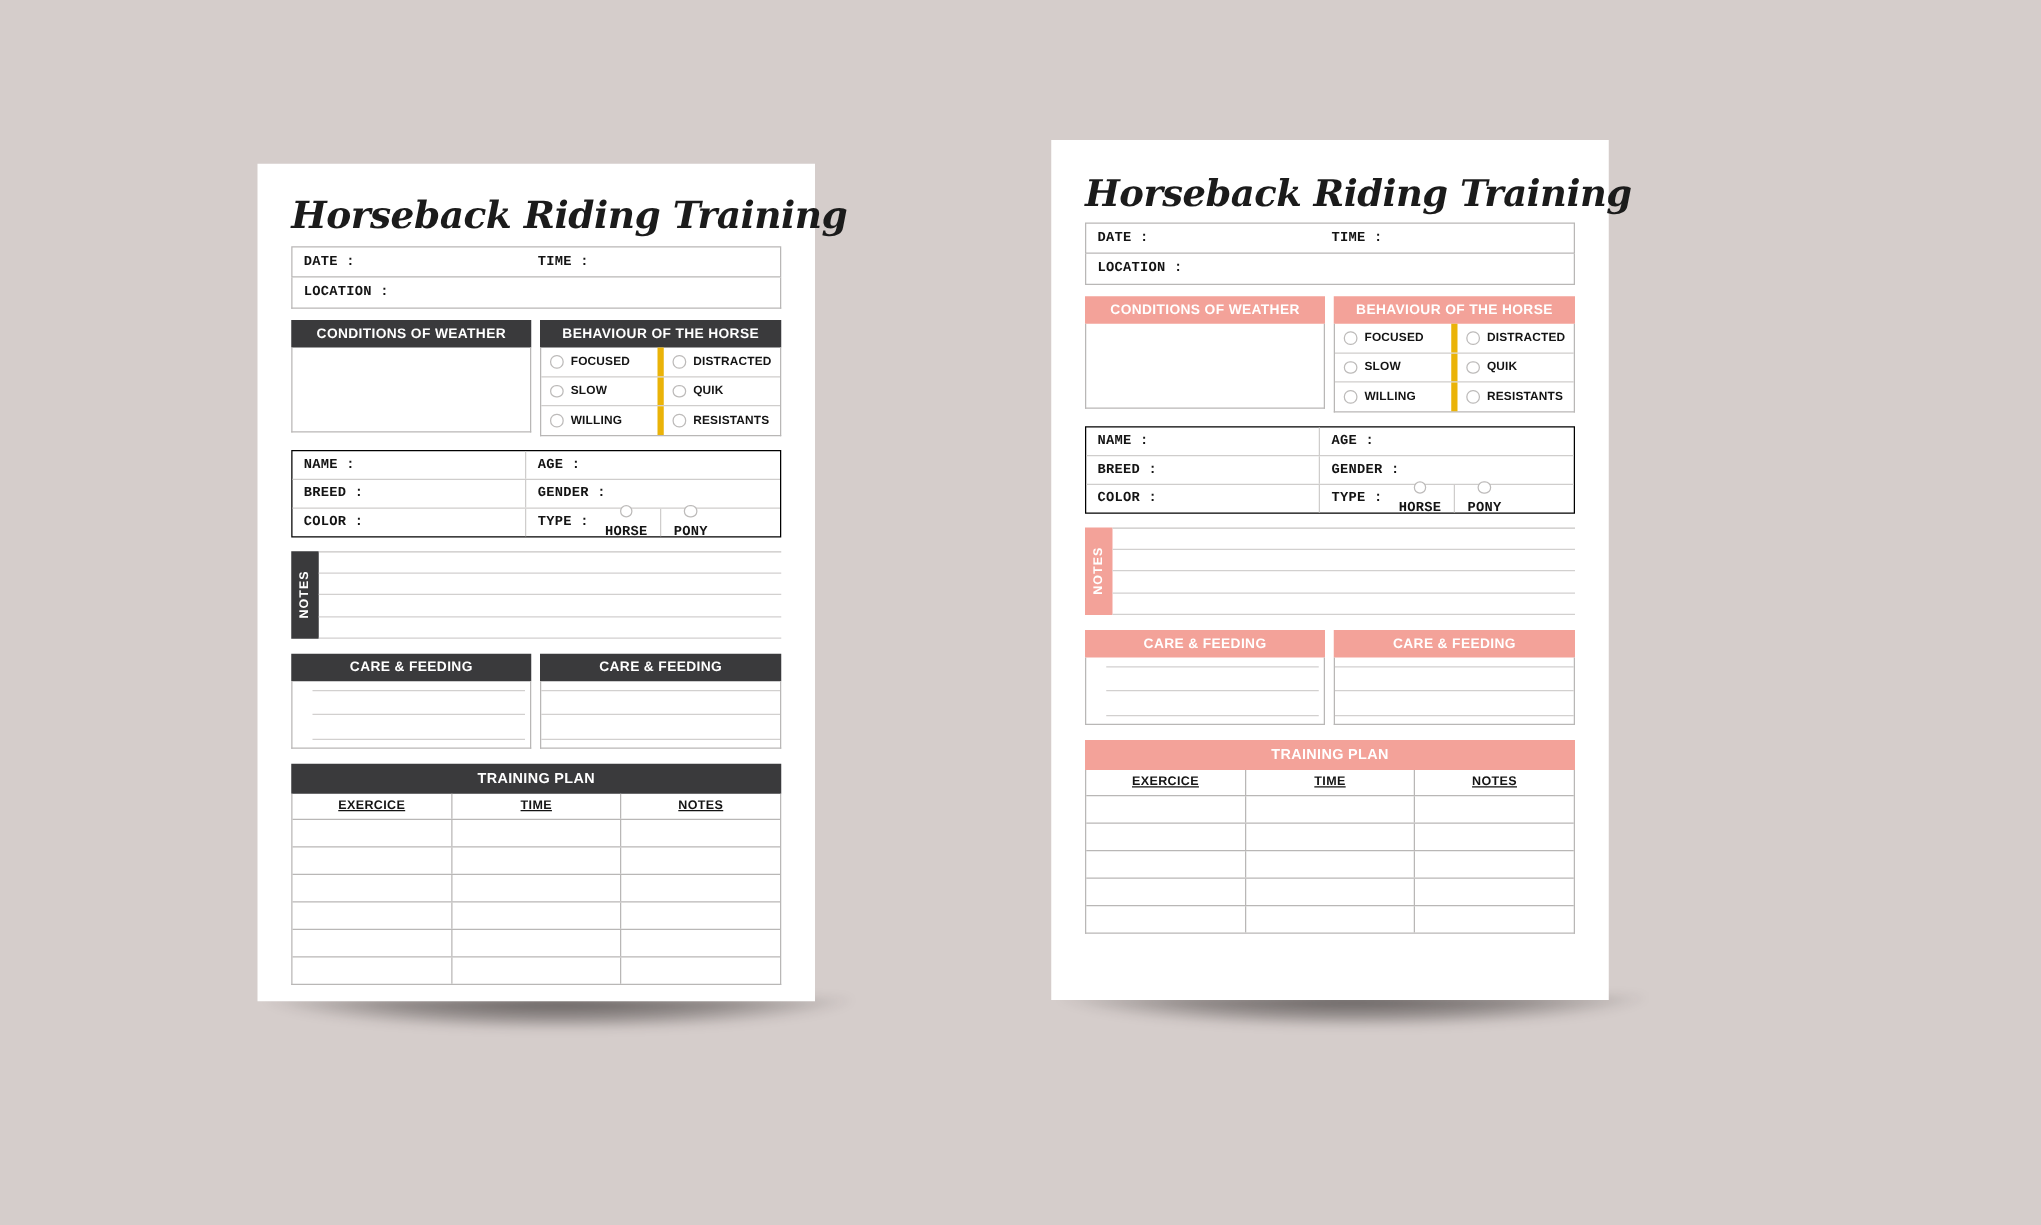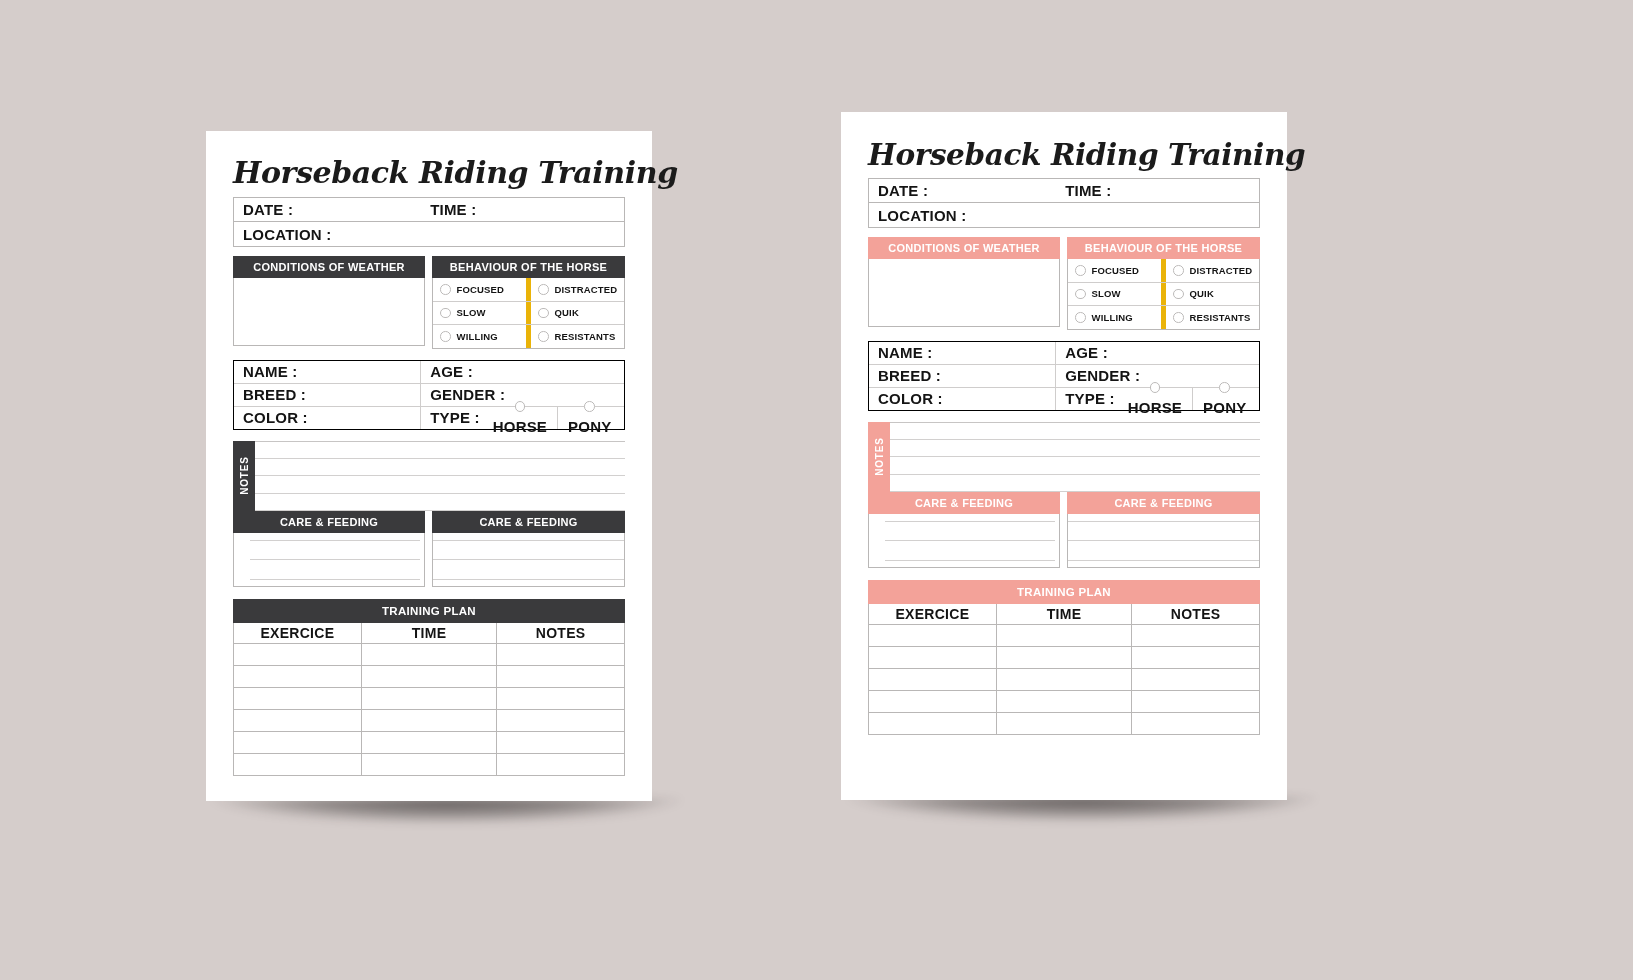--- a/index.html
+++ b/index.html
@@ -38,22 +38,23 @@
     font-size:30px;
     text-align:center;
     color:#1b1b1b;
     letter-spacing:-0.4px;
     padding-top:24px;
     padding-bottom:7px;
     white-space:nowrap;
   }
   .pink-ver .doc-title{font-size:29.5px;padding-top:25px;padding-bottom:6px;}
   .lbl{
-    font-weight:700;font-size:15px;color:#141414;letter-spacing:.2px;
+    font-weight:700;font-size:11px;color:#141414;letter-spacing:.2px;
     text-transform:uppercase;
+    font-family:Liberation Mono, monospace;
   }
 
   
   .dt-row{display:flex;height:25px;align-items:center;border:1px solid #b9b7b6;box-sizing:border-box;}
   .dt-row + .dt-row{border-top:none;}
   .dt-cell{padding-left:9px;box-sizing:border-box;display:flex;align-items:center;height:100%;}
   .dt-cell.c1{width:48%;}
   .dt-cell.c2{flex:1;}
 
   
@@ -99,21 +100,21 @@
   }
   .pink-ver .notes-tab{background:#f3a299;}
   .notes-tab span{
     transform:rotate(-90deg);font-weight:700;font-size:10px;letter-spacing:.8px;white-space:nowrap;
   }
   .notes-lines{flex:1;display:flex;flex-direction:column;justify-content:space-between;}
   .nline{height:1px;background:#d2d0cf;}
   .nline.first{background:#c7c5c4;}
 
   
-  .care-wrap{display:flex;gap:7px;align-items:flex-end;}
+  .care-wrap{display:flex;gap:7px;margin-top:12px;align-items:flex-end;}
   .care{box-sizing:border-box;}
   .care.left{width:49%;}
   .care.right{flex:1;}
   .care-head{
     background:#3a3a3c;color:#fff;font-weight:700;font-size:11px;text-align:center;
     padding:5px 0;letter-spacing:.3px;text-transform:uppercase;
   }
   .pink-ver .care-head{background:#f3a299;}
   .care-body{
     border:1px solid #b9b7b6;border-top:none;box-sizing:border-box;height:54px;
@@ -129,21 +130,21 @@
     background:#3a3a3c;color:#fff;font-weight:700;font-size:11.5px;text-align:center;
     padding:6px 0;letter-spacing:.3px;text-transform:uppercase;
   }
   .pink-ver .plan-head{background:#f3a299;}
   .plan-table{border:1px solid #b9b7b6;border-top:none;box-sizing:border-box;}
   .plan-row{display:flex;height:21px;}
   .plan-row + .plan-row{border-top:1px solid #b9b7b6;}
   .plan-row.hdr{height:20px;}
   .plan-col{
     box-sizing:border-box;display:flex;align-items:center;justify-content:center;
-    font-weight:700;font-size:14px;color:#141414;letter-spacing:.3px;
+    font-weight:700;font-size:10px;color:#141414;letter-spacing:.3px;text-decoration:underline;
   }
   .plan-col.c0{width:32.5%;}
   .plan-col.c1{width:35%;border-left:1px solid #b9b7b6;border-right:1px solid #b9b7b6;}
   .plan-col.c2{flex:1;}
   .plan-row.body .plan-col{border-color:#b9b7b6;}
 </style>
 </head>
 <body>
 
 <div class="stage">

